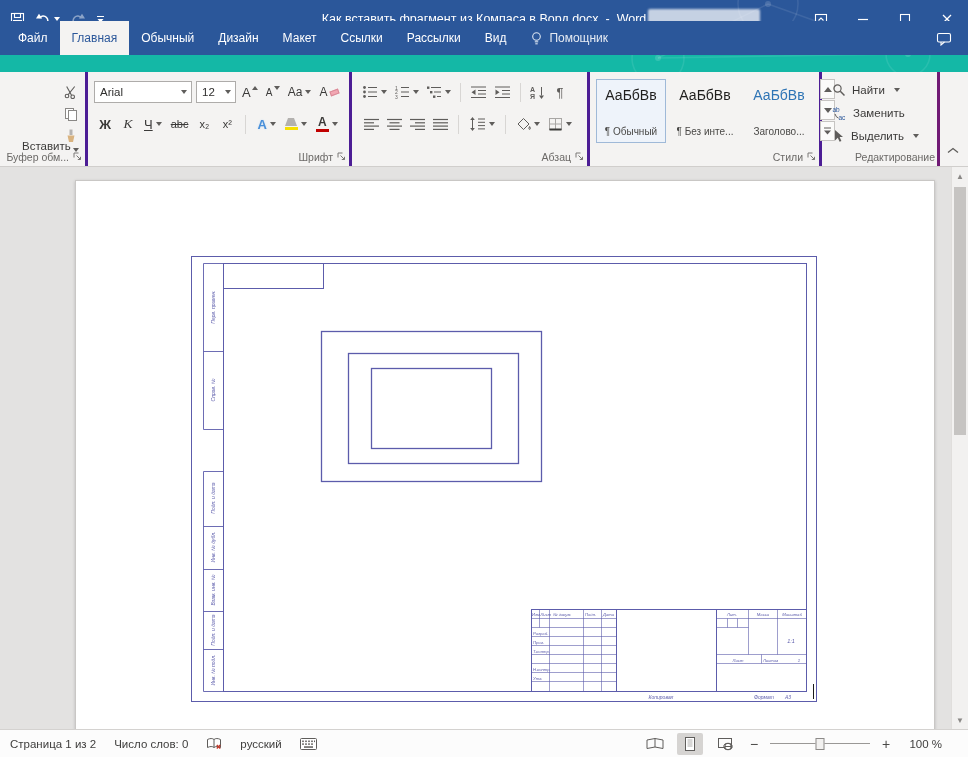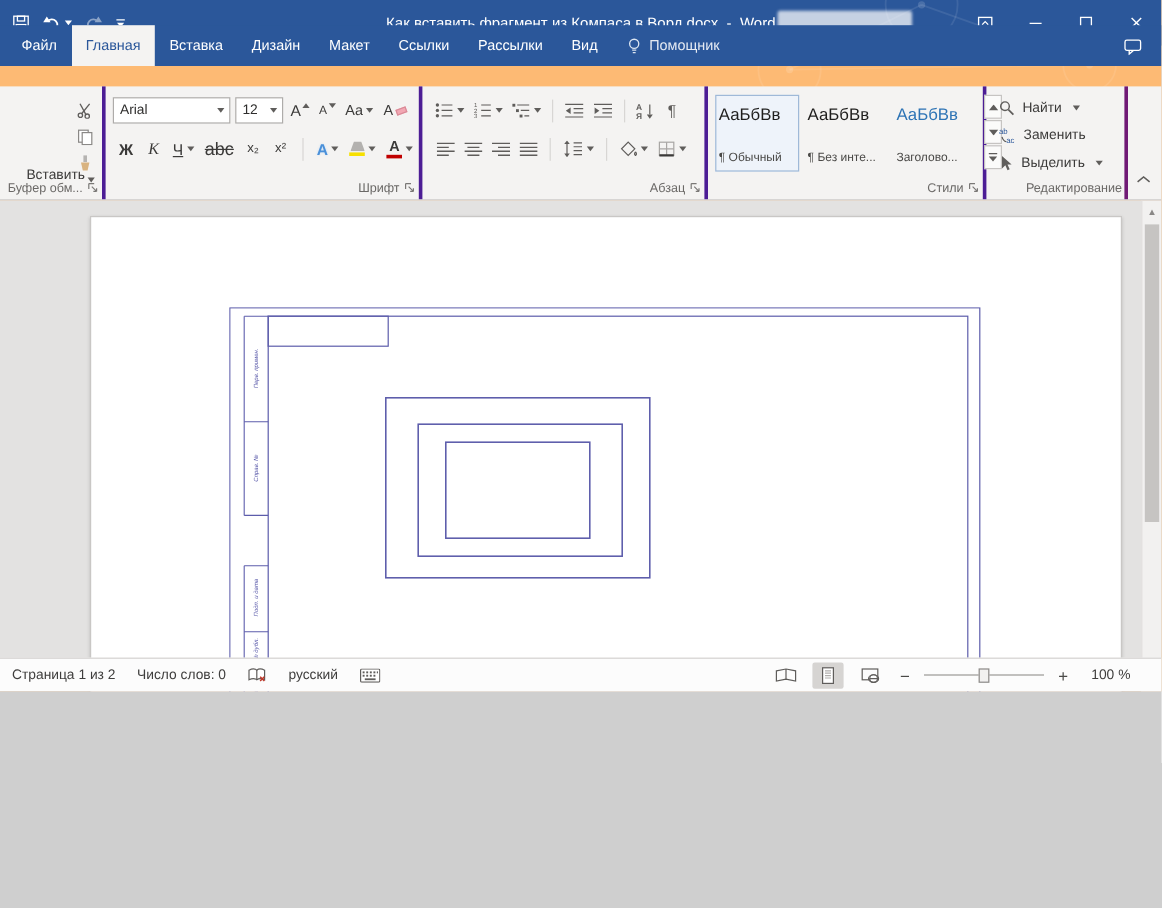--- a/index.html
+++ b/index.html
@@ -1,18 +1,18 @@
 <!DOCTYPE html>
 <html><head>
 <meta charset="utf-8">
 <style>
 *{margin:0;padding:0;box-sizing:border-box}
 html,body{width:968px;height:757px}
 body{font-family:"Liberation Sans",sans-serif;background:#cfcfcf;overflow:hidden}
-.window{position:relative;width:968px;height:576px;background:#fdba74;overflow:hidden}
+.window{position:relative;width:968px;height:757px;background:#14b8a6;overflow:hidden}
 
 
 .titlebar{position:absolute;top:0;left:0;width:100%;height:38px;background:#2b579a;z-index:6}
 .deco{position:absolute;top:0;right:0;z-index:7;pointer-events:none;opacity:.9}
 .qat{position:absolute;left:10px;top:0;height:38px;display:flex;align-items:center;gap:10px;z-index:8}
 .qbtn{display:flex;align-items:center;justify-content:center}
 .title{position:absolute;left:50%;top:0;transform:translateX(-50%);height:38px;display:flex;align-items:center;color:#fff;font-size:12.5px;white-space:pre;z-index:8}
 .redacted{position:absolute;left:648px;top:9px;width:112px;height:20px;background:rgba(210,219,233,.92);border-radius:2px;filter:blur(1.2px);z-index:8}
 .capbtns{position:absolute;right:0;top:0;height:38px;display:flex;z-index:9}
 .cap{width:42px;height:38px;display:flex;align-items:center;justify-content:center}
@@ -42,27 +42,27 @@
 .grp-font{left:88px;width:264px}
 .grp-par{left:352px;width:238px}
 .grp-sty{left:590px;width:232px}
 .grp-edit{left:822px;width:118px}
 .paste-big{position:absolute;left:20px;top:8px;width:52px;height:72px;display:flex;flex-direction:row;align-items:flex-end;gap:2px;padding-top:2px}
 .plabel{font-size:11.5px;color:#3b3a39}
 .sbtn{position:absolute;width:22px;height:20px;display:flex;align-items:center;justify-content:center}
 .bG{font-weight:bold;font-size:13px}
 .iK{font-style:italic;font-family:"Liberation Serif",serif;font-size:13.5px}
 .uCh{text-decoration:underline;font-size:13px}
-.strike{text-decoration:line-through;font-size:15px}
+.strike{text-decoration:line-through;font-size:11px}
 .subsup{font-size:11px}
 .fx{color:#4a90d9;font-size:13px;font-weight:bold;text-shadow:0 0 2px #c6dcf2}
 .eraser{width:9px;height:5px;background:#f2a7b3;border:1px solid #d98a97;display:inline-block;transform:rotate(-20deg);margin-left:2px}
 .tri-up{width:0;height:0;border-left:3px solid transparent;border-right:3px solid transparent;border-bottom:4px solid #5f5d5b;margin-bottom:8px;margin-left:1px}
 .tri-dn{width:0;height:0;border-left:3px solid transparent;border-right:3px solid transparent;border-top:4px solid #5f5d5b;margin-bottom:8px;margin-left:1px}
-.card{width:70px;height:64px;display:flex;flex-direction:column;justify-content:space-between;padding:8px 2px 5px;border:1px solid transparent}
+.card{width:70px;height:64px;display:flex;flex-direction:column;align-items:center;justify-content:space-between;padding:8px 2px 5px;border:1px solid transparent}
 .card .prev{font-size:14px;color:#1f1e1d;line-height:1}
 .card .prev.h1{color:#2e74b5}
 .card .cname{font-size:10px;color:#4a4947;white-space:nowrap;overflow:hidden;max-width:66px}
 .card.sel{background:#eef3fa;border:1px solid #9fb9d8}
 .sstrip{display:flex;flex-direction:column;gap:1px;margin-left:2px}
 .sbox{width:15px;height:20px;border:1px solid #c6c4c2;background:#fbfbfa;display:flex;align-items:center;justify-content:center}
 .erow{position:absolute;left:10px;display:flex;align-items:center;gap:6px;font-size:11.5px;color:#3b3a39;height:20px}
 .collapse{position:absolute;right:9px;bottom:8px}
 
 
@@ -174,21 +174,21 @@
   </div>
 
   <div class="tabrow">
     <span class="tab">
         <span>Файл</span>
       </span>
     <span class="tab active">
         <span>Главная</span>
       </span>
     <span class="tab">
-        <span>Вставка</span>
+        <span>Обычный</span>
       </span>
     <span class="tab">
         <span>Дизайн</span>
       </span>
     <span class="tab">
         <span>Макет</span>
       </span>
     <span class="tab">
         <span>Ссылки</span>
       </span>

